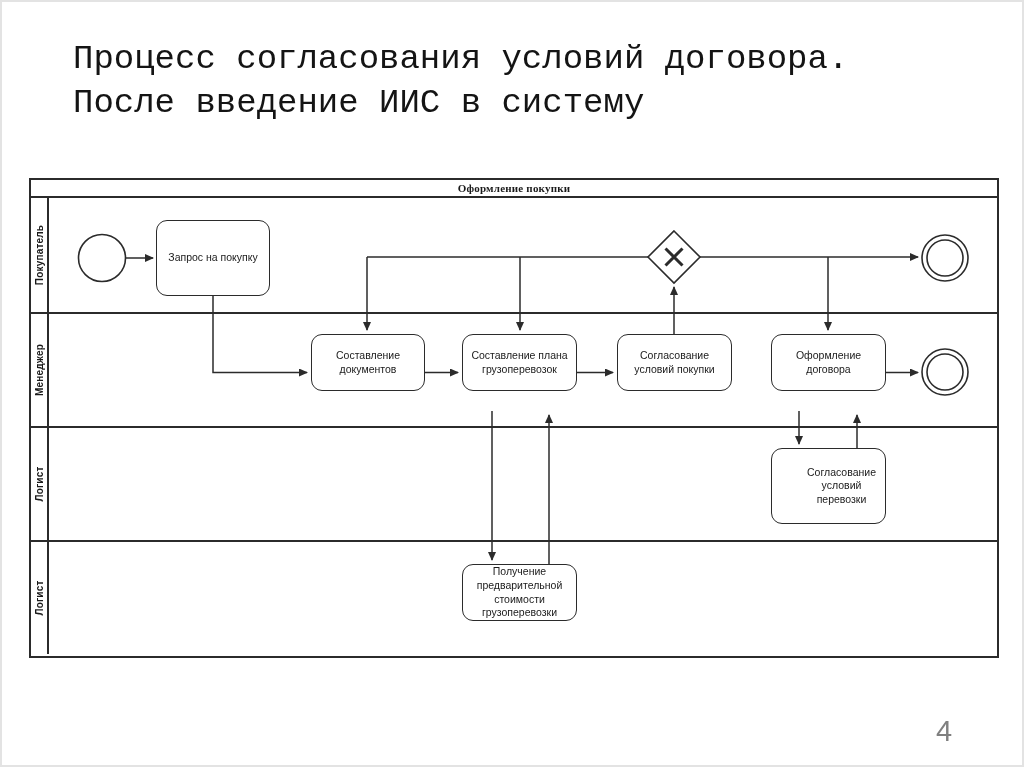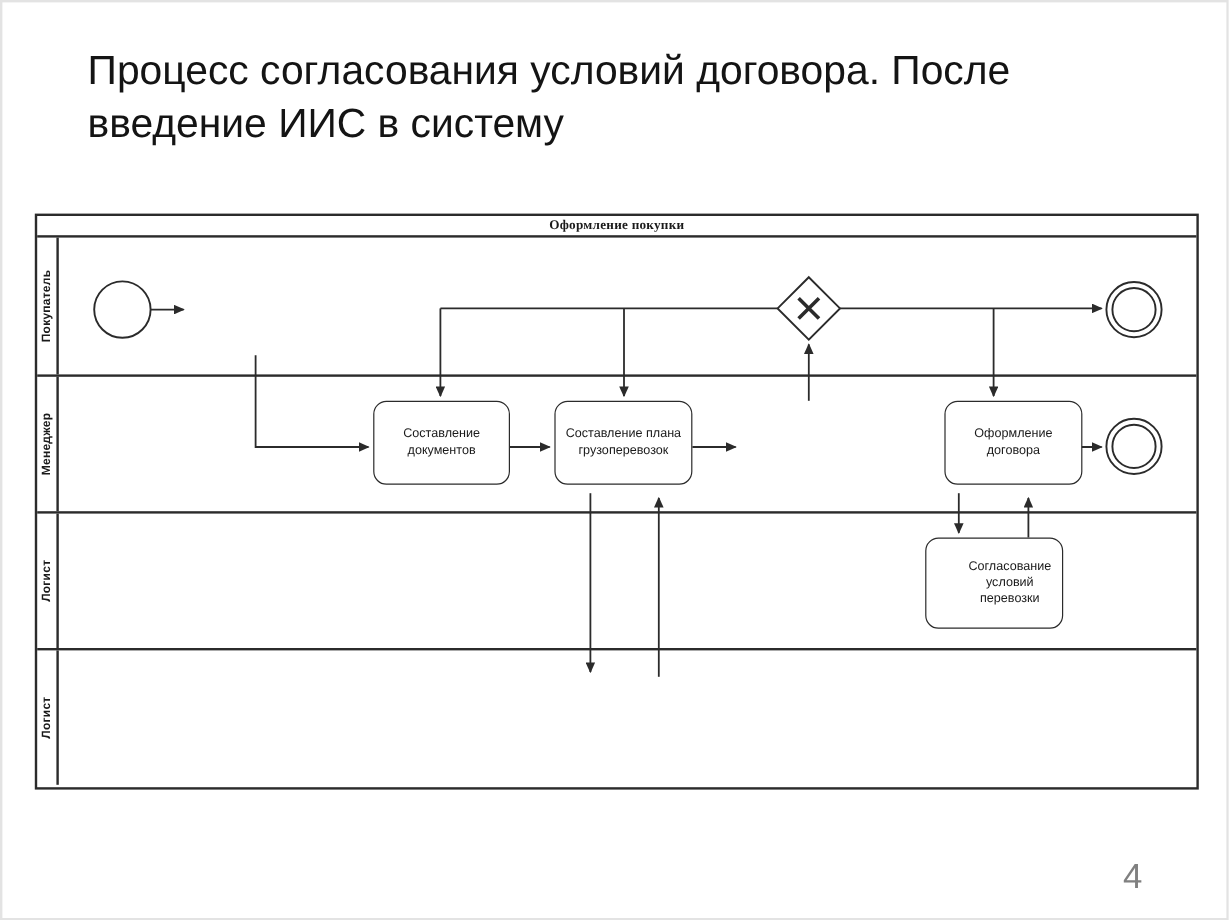--- a/index.html
+++ b/index.html
@@ -11,21 +11,21 @@
     width:1024px; height:767px;
     background:#ffffff;
     border:2px solid #e3e3e3;
     overflow:hidden;
   }
 
   .slide-title {
     position:absolute;
     left:71px; top:36px;
     width:890px;
-    font-family:Liberation Sans, sans-serif;
+    font-family:Liberation Mono, monospace;
     font-size:34px;
     line-height:1.28;
     color:#141414;
     font-weight:400;
   }
 
   
   .pool {
     position:absolute;
     left:27px; top:176px;
@@ -70,38 +70,38 @@
     position:absolute;
     left:0; top:0;
     width:966px; height:476px;
     z-index:2;
   }
 
   
   .task {
     position:absolute;
     z-index:3;
-    width:115px; height:70px;
+    width:115px; height:57px;
     background:#ffffff;
     border:1.5px solid #2b2b2b;
     border-radius:11px;
     display:flex;
     align-items:center;
     justify-content:center;
     text-align:center;
     font-size:10.5px;
     line-height:1.3;
     color:#1a1a1a;
     padding:4px 6px;
   }
   .task-request        { left:125px; top:40px;  width:114px; height:76px; }
   .task-docs           { left:280px; top:154px; width:114px; }
   .task-plan           { left:431px; top:154px; }
   .task-purchase-terms { left:586px; top:154px; }
-  .task-contract       { left:756px; top:154px; }
+  .task-contract       { left:740px; top:154px; }
   .task-transport-terms{ left:740px; top:268px; height:76px;padding-left:32px; }
   .task-cost           { left:431px; top:384px; }
 
   .page-number {
     position:absolute;
     left:922px; top:713px;
     width:40px;
     text-align:center;
     font-size:29px;
     color:#808080;
@@ -173,22 +173,25 @@
         <path d="M 634.5 68.5 L 651.5 85.5 M 651.5 68.5 L 634.5 85.5" stroke-width="3"></path>
 
         <circle cx="914" cy="78" r="23"></circle>
         <circle cx="914" cy="78" r="18"></circle>
 
         <circle cx="914" cy="192" r="23"></circle>
         <circle cx="914" cy="192" r="18"></circle>
       </g>
     </svg>
 
+    <div class="task task-request">Запрос на покупку</div>
     <div class="task task-docs">Составление документов</div>
     <div class="task task-plan">Составление плана грузоперевозок</div>
+    <div class="task task-purchase-terms">Согласование условий покупки</div>
     <div class="task task-contract">Оформление договора</div>
     <div class="task task-transport-terms">Согласование условий перевозки</div>
+    <div class="task task-cost">Получение предварительной стоимости грузоперевозки</div>
 
   </div>
 
   <div class="page-number">4</div>
 
 </div>
 
 </body></html>

